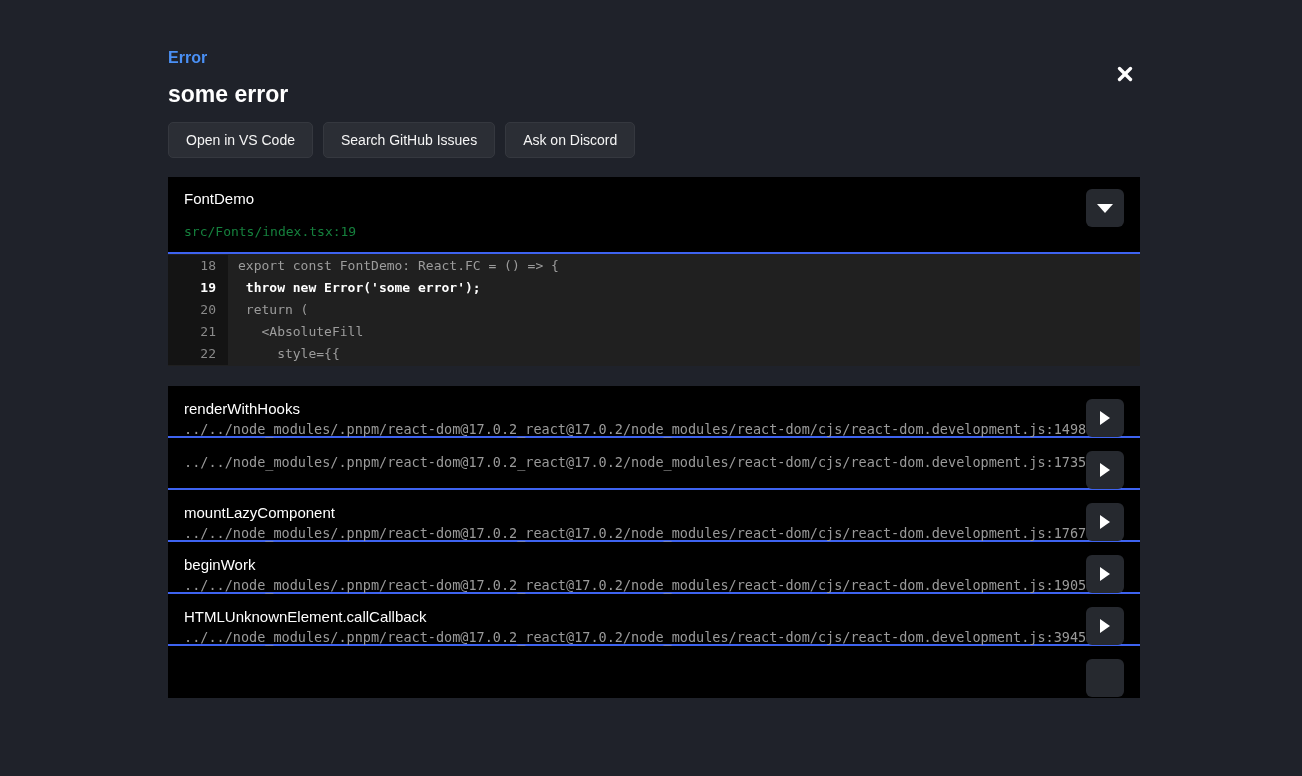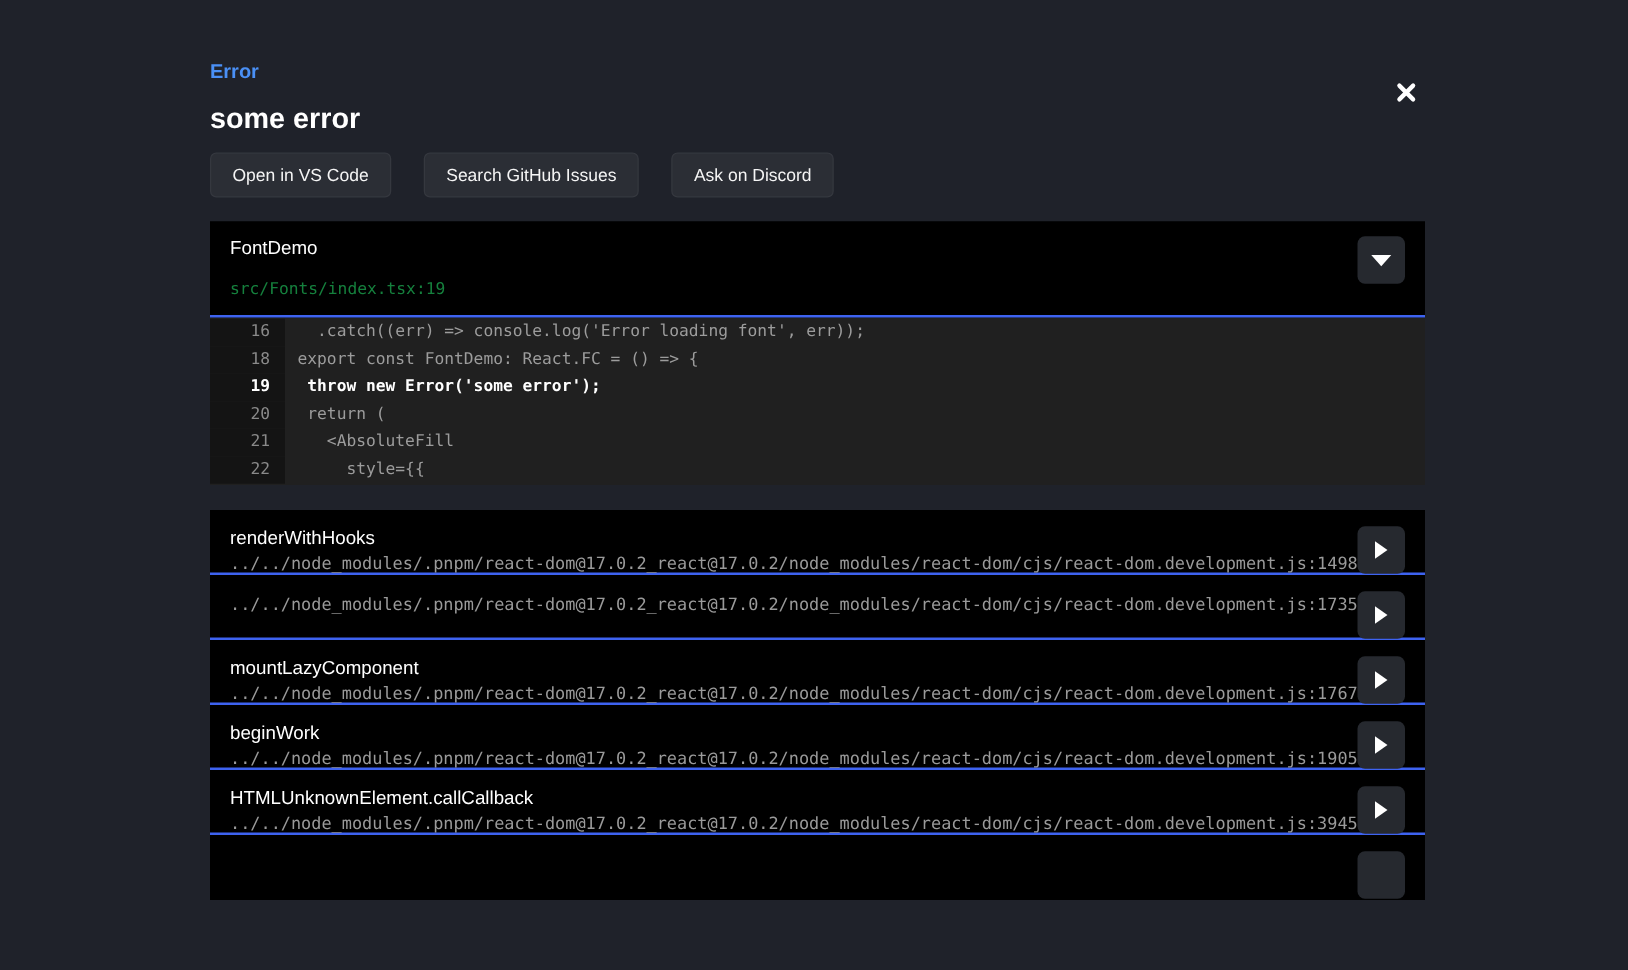--- a/index.html
+++ b/index.html
@@ -25,21 +25,21 @@
   }
 
   .kicker {
     color: #4a90f5; font-size: 16px; font-weight: 700; line-height: 20px;
   }
   .title {
     margin-top: 13px; color: #ffffff; font-size: 23px; font-weight: 700;
     line-height: 27px;
   }
 
-  .actions { margin-top: 14px; display: flex; gap: 26px; }
+  .actions { margin-top: 14px; display: flex; gap: 10px; }
   .action-btn {
     height: 36px; padding: 0 17px;
     background: #2b2e35; border: 1px solid #35383f; border-radius: 5px;
     color: #f5f5f5; font-size: 14px;
     font-family: "Liberation Sans", "DejaVu Sans", sans-serif;
     cursor: pointer;
   }
 
   .code-frame { margin-top: 19px; }
   .code-header {
@@ -116,24 +116,20 @@
   <section class="code-frame">
     <div class="code-header">
       <div class="code-fn">FontDemo</div>
       <div class="code-loc mono">src/Fonts/index.tsx:19</div>
       <button class="icon-btn" aria-label="Collapse">
         <span class="tri-down"></span>
       </button>
     </div>
     <div class="code-body">
       <div class="code-line">
-        <span class="ln mono">16</span>
-          <span class="code-text mono">  .catch((err) =&gt; console.log('Error loading font', err));</span>
-      </div>
-      <div class="code-line">
         <span class="ln mono">18</span>
           <span class="code-text mono">export const FontDemo: React.FC = () =&gt; {</span>
       </div>
       <div class="code-line hl">
         <span class="ln mono">19</span>
           <span class="code-text mono"> throw new Error('some error');</span>
       </div>
       <div class="code-line">
         <span class="ln mono">20</span>
           <span class="code-text mono"> return (</span>

